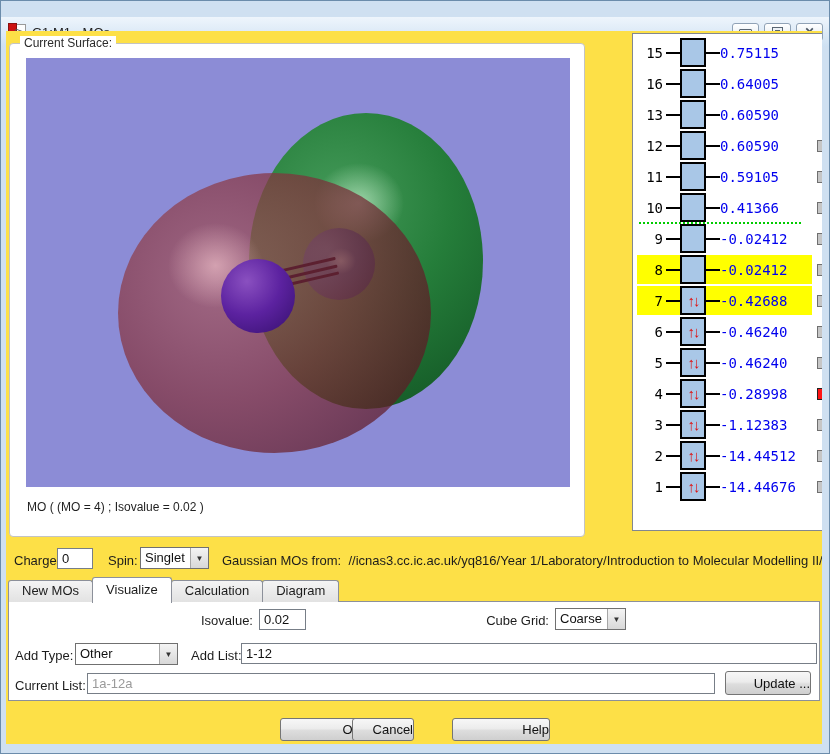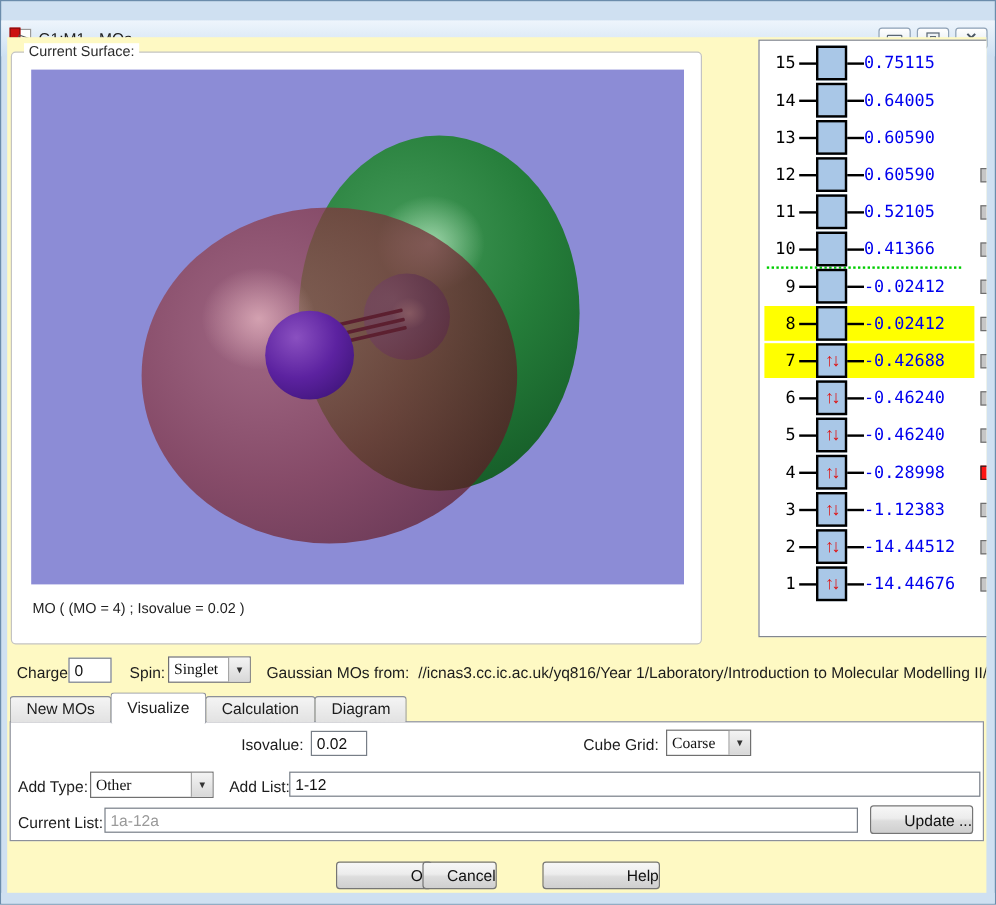--- a/index.html
+++ b/index.html
@@ -13,21 +13,21 @@
   .app-icon .mol{position:absolute;left:4px;top:5px;width:8px;height:7px;border:1px solid #555;border-radius:1px;transform:rotate(20deg);}
   .title-text{font-size:13px;color:#1d1d1d;}
   .win-btns{margin-left:auto;display:flex;gap:5px;align-items:center;}
   .win-btn{width:27px;height:18px;border:1px solid #90a2b6;border-radius:3px;background:linear-gradient(#ffffff,#dfe7ef);display:flex;align-items:center;justify-content:center;font-size:11px;color:#4a5562;cursor:default;box-sizing:border-box;}
   .glyph-min{width:11px;height:4px;border:1px solid #5a6673;border-radius:1px;background:#eef2f6;}
   .glyph-max{width:9px;height:8px;border:1px solid #5a6673;background:#eef2f6;position:relative;}
   .glyph-max:after{content:"";position:absolute;left:2px;top:2px;width:3px;height:2px;border:1px solid #5a6673;}
   .glyph-close{font-size:12px;font-weight:bold;color:#4a5562;line-height:1;}
 
   
-  .content{position:absolute;left:5px;top:30px;width:816px;height:715px;background:#fef9c3;overflow:hidden;}
+  .content{position:absolute;left:5px;top:30px;width:816px;height:715px;background:#fde047;overflow:hidden;}
 
   
   .groupbox{position:absolute;left:3px;top:12px;width:574px;height:492px;border:1px solid #c3c3c3;border-radius:4px;background:#fff;}
   .groupbox-label{position:absolute;left:10px;top:-8px;background:#fff;padding:0 4px;font-size:12px;color:#2b2b2b;}
 
   
   .viewport{position:absolute;left:16px;top:14px;width:544px;height:429px;background:var(--viewport-bg,#8c8cd6);overflow:hidden;}
   .lobe,.atom,.hl-spot{position:absolute;border-radius:50%;}
   .lobe-pos{left:223px;top:55px;width:234px;height:296px;background:radial-gradient(circle at 38% 30%,#3f9b50 0%,#1d7c2e 45%,#10601f 78%,#0b4c18 100%);opacity:.93;}
   .atom-right{left:277px;top:170px;width:72px;height:72px;background:radial-gradient(circle at 35% 30%,#44809a,#275f7e 45%,#144257 88%);}
@@ -61,21 +61,21 @@
   
   .mo-scroll{position:absolute;top:1px;bottom:1px;right:1px;width:16px;background:#f1f1f1;border-left:1px solid #e0e0e0;box-sizing:border-box;}
   .sb-arrow{position:absolute;left:0;width:15px;height:16px;display:flex;align-items:center;justify-content:center;font-size:8px;color:#4c4c4c;}
   .sb-up{top:0;} .sb-down{bottom:0;}
   .sb-thumb{position:absolute;left:1px;top:256px;height:210px;width:12px;border:1px solid #9b9b9b;border-radius:2px;background:linear-gradient(to right,#fafafa,#e2e2e2);box-sizing:border-box;}
   .sb-grip{position:absolute;left:2px;top:99px;width:6px;height:6px;background:repeating-linear-gradient(#8d8d8d 0 1px,transparent 1px 2px);}
 
   
   .field-label{position:absolute;font-size:13px;color:#1c1c1c;white-space:nowrap;}
   .text-input{position:absolute;border:1px solid #777e87;background:#fff;font-family:"Liberation Sans",sans-serif;font-size:13px;color:#111;padding:1px 4px;box-sizing:border-box;}
-  .combo{position:absolute;height:22px;border:1px solid #707070;background:#fff;display:flex;align-items:stretch;box-sizing:border-box;font-family:Liberation Serif, serif;}
+  .combo{position:absolute;height:22px;border:1px solid #707070;background:#fff;display:flex;align-items:stretch;box-sizing:border-box;}
   .combo .combo-value{flex:1;font-size:13px;color:#111;padding:2px 4px;white-space:nowrap;overflow:hidden;}
   .combo .combo-btn{width:17px;background:linear-gradient(#f4f4f4,#d8d8d8);border-left:1px solid #a6a6a6;display:flex;align-items:center;justify-content:center;font-size:8px;color:#333;}
   .source-line{position:absolute;left:216px;top:522px;right:0;font-size:13px;color:#1c1c1c;white-space:nowrap;overflow:hidden;}
 
   
   .tabbar{position:absolute;left:2px;top:547px;height:24px;display:flex;align-items:flex-end;z-index:3;}
   .tab{padding:3px 13px 4px;border:1px solid #8c909a;border-bottom:none;border-radius:3px 3px 0 0;background:linear-gradient(#f4f4f4,#e2e2e2);font-size:13px;color:#1c1c1c;margin-right:-1px;height:14px;line-height:14px;}
   .tab.active{background:#fff;height:18px;line-height:18px;position:relative;z-index:4;margin-bottom:-1px;}
   .tabpanel{position:absolute;left:2px;top:570px;width:812px;height:100px;border:1px solid #8c909a;background:#fff;box-sizing:border-box;}
 
@@ -141,21 +141,21 @@
                   <span class="arrows">↑↓</span>
                 </span>
         <span class="line"></span>
       </span>
       <span class="mo-energy">0.75115</span>
     </div>
     <span class="mo-check none"></span>
   </div>
           <div class="mo-row">
     <div class="row-main">
-      <span class="mo-num">14</span>
+      <span class="mo-num">16</span>
       <span class="lvl">
         <span class="line"></span>
         <span class="mo-box">
                   <span class="arrows">↑↓</span>
                 </span>
         <span class="line"></span>
       </span>
       <span class="mo-energy">0.64005</span>
     </div>
     <span class="mo-check none"></span>
@@ -191,21 +191,21 @@
           <div class="mo-row">
     <div class="row-main">
       <span class="mo-num">11</span>
       <span class="lvl">
         <span class="line"></span>
         <span class="mo-box">
                   <span class="arrows">↑↓</span>
                 </span>
         <span class="line"></span>
       </span>
-      <span class="mo-energy">0.52105</span>
+      <span class="mo-energy">0.59105</span>
     </div>
     <span class="mo-check gray"></span>
   </div>
           <div class="mo-row">
     <div class="row-main">
       <span class="mo-num">10</span>
       <span class="lvl">
         <span class="line"></span>
         <span class="mo-box">
                   <span class="arrows">↑↓</span>

